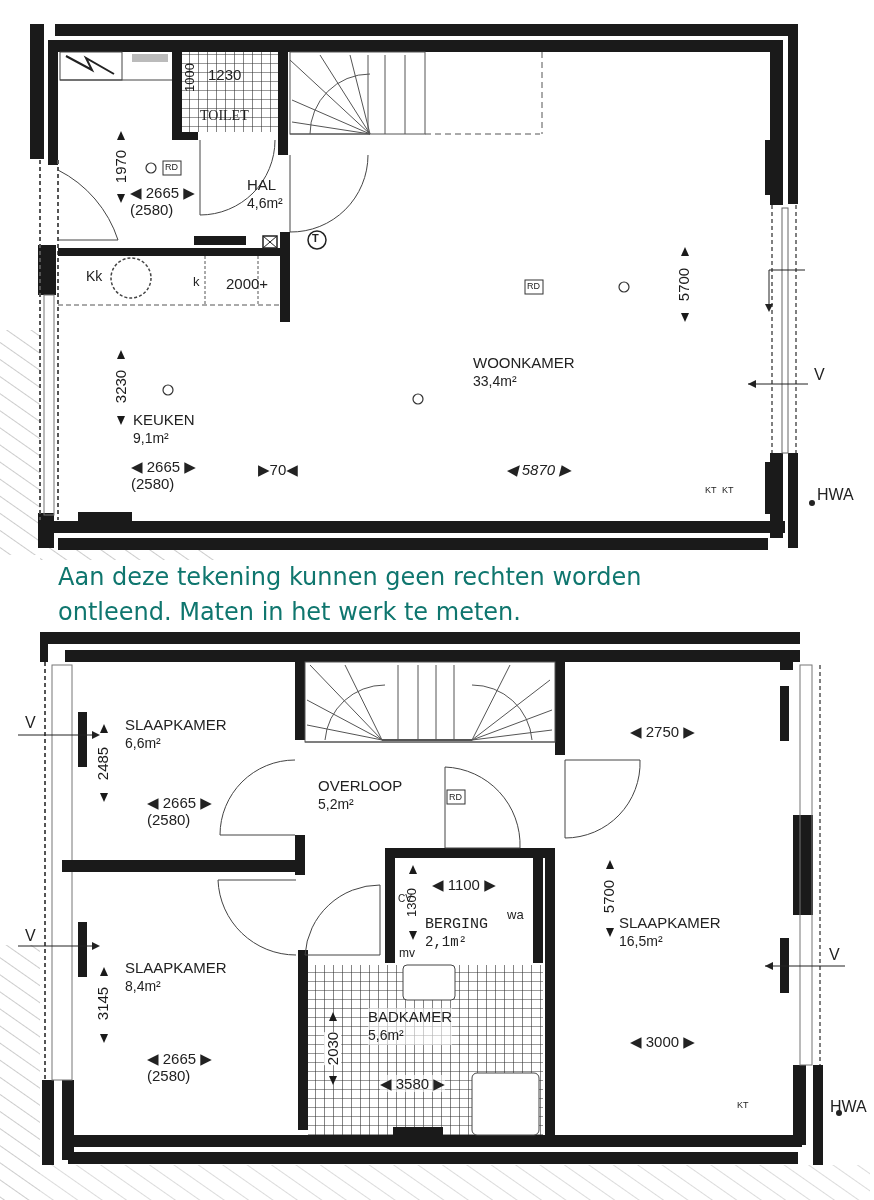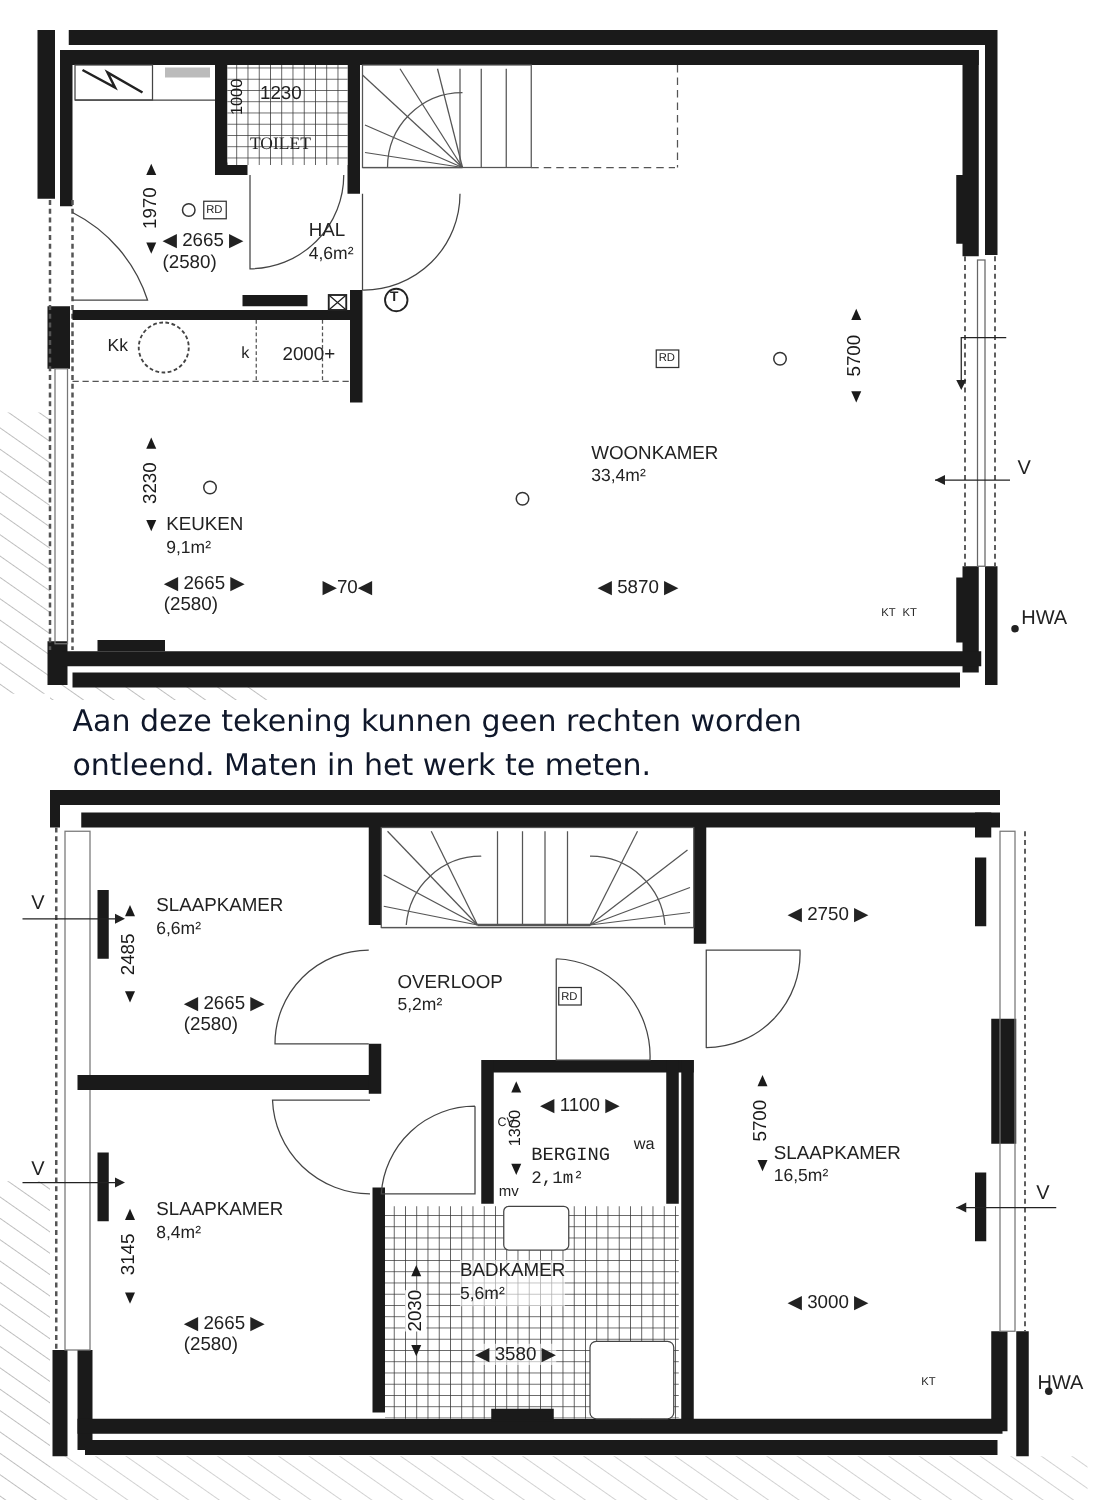--- a/index.html
+++ b/index.html
@@ -3,21 +3,21 @@
 <meta charset="utf-8">
 <style>
   html,body{margin:0;padding:0;background:#fff;}
   body{width:874px;height:1200px;position:relative;overflow:hidden;font-family:"Liberation Sans",sans-serif;color:#1a1a1a;}
   svg{position:absolute;left:0;top:0;}
   .lbl{position:absolute;font-family:"Liberation Sans",sans-serif;color:#222;white-space:nowrap;text-align:left;line-height:1.15;}
   .room{font-size:15px;}
   .area{font-size:14px;}
   .dim{font-size:15px;}
   .vdim{position:absolute;font-size:15px;transform:rotate(-90deg);transform-origin:center;white-space:nowrap;}
-  .disclaimer{position:absolute;left:58px;top:560px;font-family:"DejaVu Sans",sans-serif;font-size:24px;line-height:35px;color:#0f172a;width:780px;}
+  .disclaimer{position:absolute;left:58px;top:560px;font-family:"DejaVu Sans",sans-serif;font-size:24px;line-height:35px;color:#0f766e;width:780px;}
   .tag{position:absolute;font-size:15px;color:#222;}
 </style>
 </head>
 <body>
 
 <svg width="874" height="1200" viewBox="0 0 874 1200">
   <defs>
     <pattern id="tiles" width="9" height="9" patternUnits="userSpaceOnUse">
       <rect width="9" height="9" fill="#fff"></rect>
       <path d="M0 0H9M0 0V9" stroke="#333" stroke-width="1.2"></path>
@@ -234,21 +234,21 @@
 <div class="lbl dim" style="left:226px;top:275px;"><span>2000+</span></div>
 
 <div class="vdim" style="left:104px;top:378px;"><span>3230</span></div>
 <div class="lbl" style="left:133px;top:411px;"><span class="room">KEUKEN</span><br><span class="area">9,1m²</span></div>
 <div class="lbl dim" style="left:131px;top:458px;">◀ <span>2665</span> ▶<br><span>(2580)</span></div>
 <div class="lbl dim" style="left:258px;top:461px;">▶<span>70</span>◀</div>
 
 <div class="tag" style="left:527px;top:281px;font-size:9px;">RD</div>
 <div class="lbl" style="left:473px;top:310px;margin-top:44px;"><span class="room">WOONKAMER</span><br><span class="area">33,4m²</span></div>
 <div class="vdim" style="left:667px;top:276px;"><span>5700</span></div>
-<div class="lbl dim" style="left:478px;top:461px;">◀ <span>5870</span> ▶</div>
+<div class="lbl dim" style="left:506px;top:461px;font-style:italic;">◀ <span>5870</span> ▶</div>
 
 <div class="tag" style="left:814px;top:366px;font-size:16px;">V</div>
 <div class="tag" style="left:705px;top:485px;font-size:9px;">KT</div>
 <div class="tag" style="left:722px;top:485px;font-size:9px;">KT</div>
 <div class="tag" style="left:817px;top:486px;font-size:16px;">HWA</div>
 
 <div class="disclaimer">
   <div>Aan deze tekening kunnen geen rechten worden</div>
   <div>ontleend. Maten in het werk te meten.</div>
 </div>

